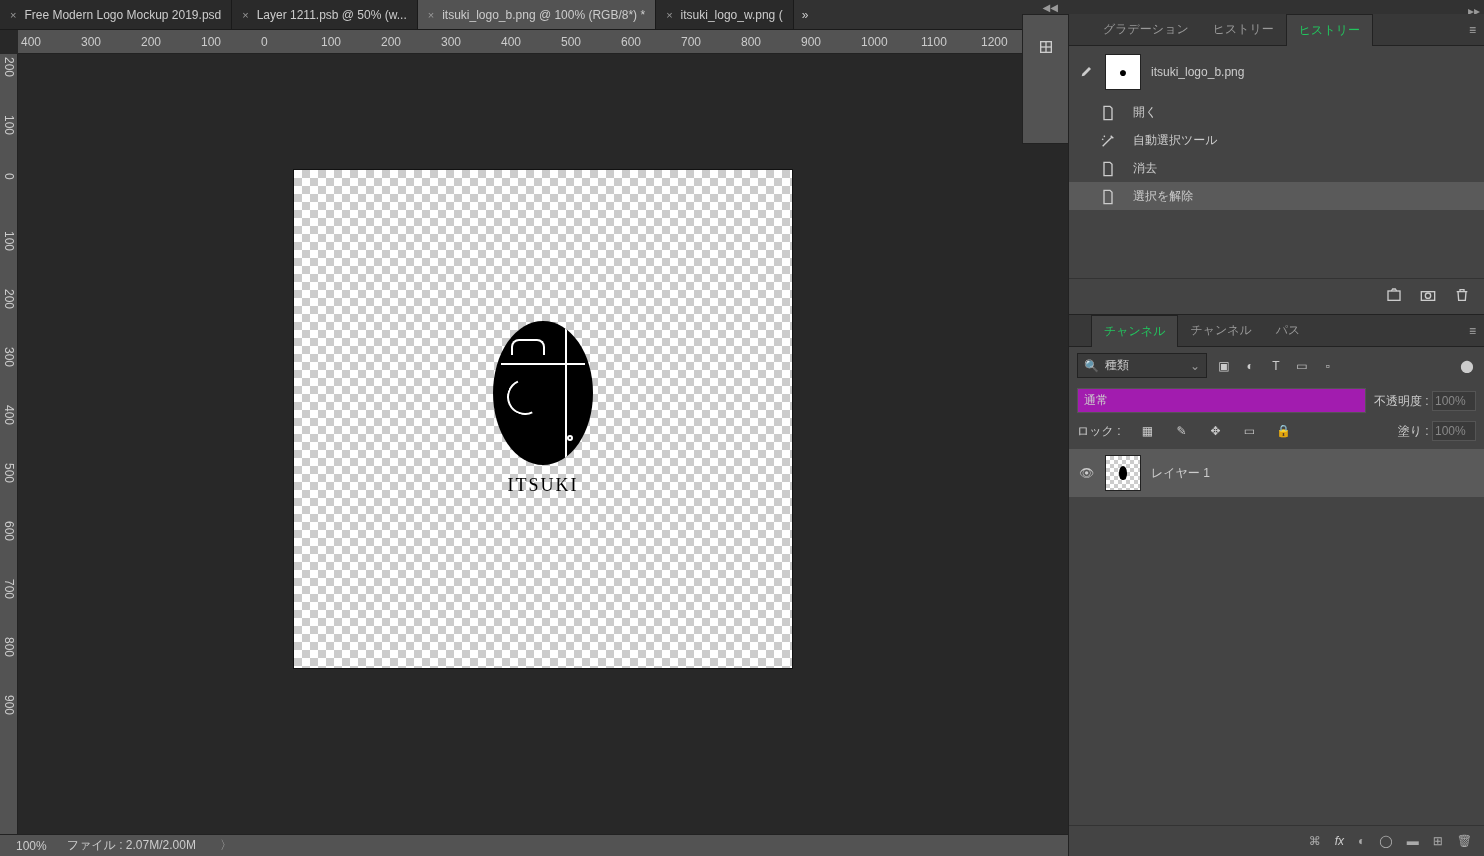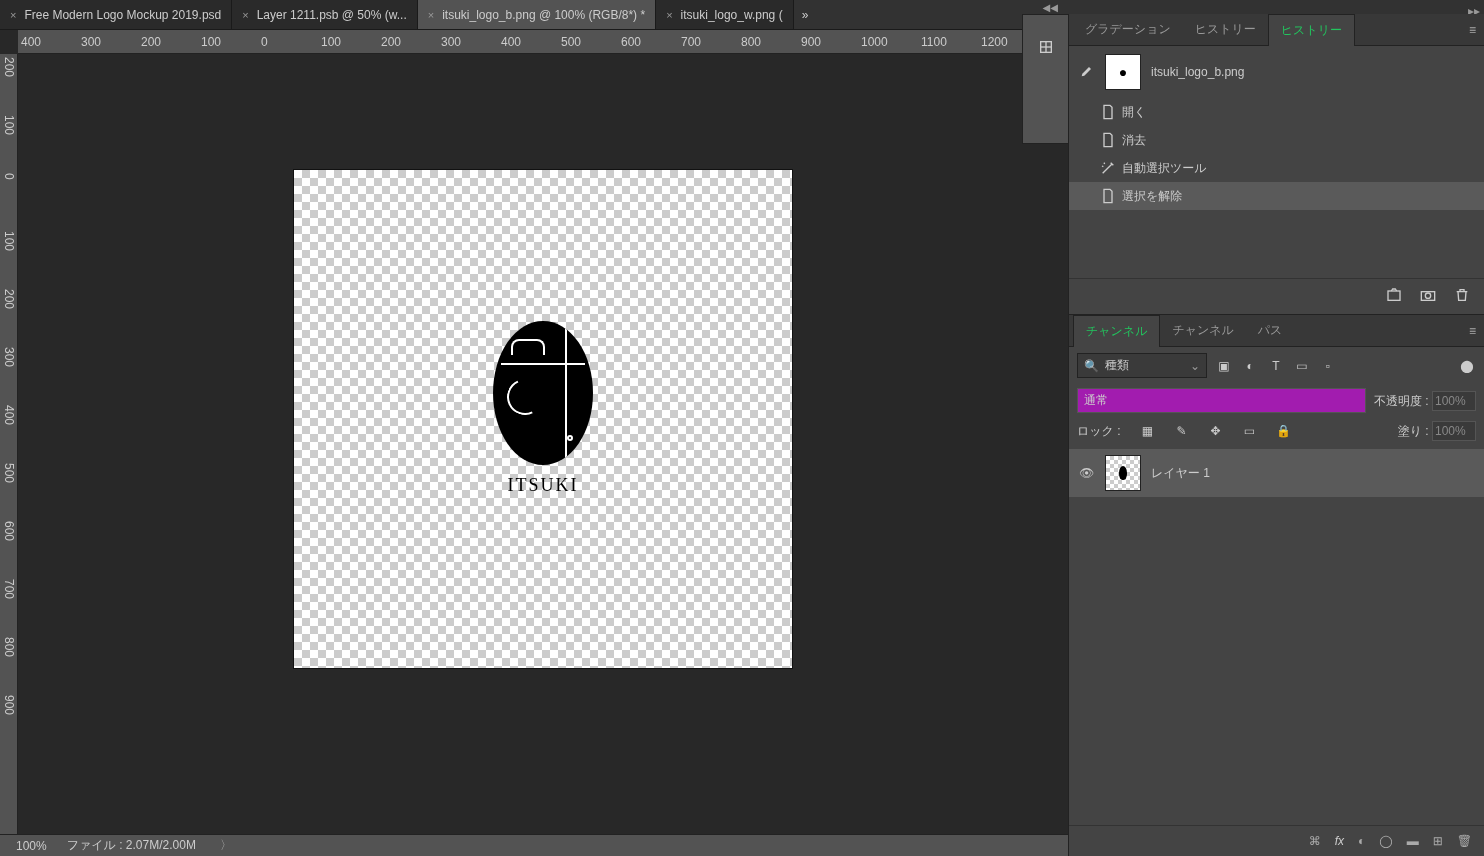--- a/index.html
+++ b/index.html
@@ -7,29 +7,29 @@
 .tabbar{height:30px;background:#323232;display:flex;align-items:stretch;border-bottom:1px solid #1a1a1a}
 .tab{display:flex;align-items:center;padding:0 10px;gap:8px;background:#2a2a2a;border-right:1px solid #1a1a1a;max-width:260px;min-width:0;white-space:nowrap;overflow:hidden;text-overflow:ellipsis;color:#aaa}
 .tab.active{background:#535353;color:#fff}
 .tab .x{font-size:11px;color:#999;flex:0 0 auto}
 .tab .lbl{overflow:hidden;text-overflow:ellipsis}
 .tabbar .more{display:flex;align-items:center;padding:0 8px;color:#ccc}
 .topright{position:absolute;right:4px;top:4px;display:flex;gap:6px;color:#999}
 .panels{position:absolute;right:0;top:14px;width:416px;height:calc(100% - 14px);background:#444;border-left:1px solid #222;display:flex;flex-direction:column}
 .leftdock{position:absolute;right:416px;top:14px;width:46px;height:130px;background:#535353;border:1px solid #222;border-right:none;display:flex;flex-direction:column;align-items:center;padding-top:22px;gap:16px}
 .leftdock .dockicon{width:20px;height:20px;display:flex;align-items:center;justify-content:center;color:#ccc}
-.panel-tabs{display:flex;align-items:center;height:32px;background:#383838;border-bottom:1px solid #222;padding-left:4px}
+.panel-tabs{display:flex;align-items:center;height:32px;background:#383838;border-bottom:1px solid #222;padding-left:22px}
 .ptab{padding:0 12px;height:32px;display:flex;align-items:center;color:#999}
 .ptab.active{background:#444;color:#22c55e;border-top:1px solid #222;border-left:1px solid #222;border-right:1px solid #222}
 .panel-menu{margin-left:auto;padding:0 8px;color:#aaa}
 .hist-head{display:flex;align-items:center;gap:10px;padding:8px 10px}
 .hist-thumb{width:36px;height:36px;background:#fff;display:flex;align-items:center;justify-content:center;border:1px solid #222}
 .hist-thumb span{font-size:14px;color:#000}
 .hist-rows{display:flex;flex-direction:column}
-.hist-row{display:flex;align-items:center;gap:5px;padding:6px 10px 6px 30px;height:28px}
+.hist-row{display:flex;gap:16px;padding:6px 10px 6px 30px;height:28px}
 .hist-row.sel{background:#5a5a5a}
 .hist-row .hicon{width:18px;height:18px;display:flex;align-items:center;justify-content:center;color:#ddd}
 .hist-foot{display:flex;gap:18px;justify-content:flex-end;padding:8px 14px;border-top:1px solid #333;margin-top:auto}
 .hist-foot .fi{color:#ccc}
 .history-area{height:300px;display:flex;flex-direction:column}
 .layers-area{flex:1;display:flex;flex-direction:column;border-top:1px solid #222}
 .layer-controls{padding:6px 8px;display:flex;align-items:center;gap:8px}
 .dropdown{background:#3a3a3a;border:1px solid #222;padding:3px 6px;display:flex;align-items:center;gap:6px;min-width:130px}
 .dropdown .dd{margin-left:auto;color:#999}
 .layer-controls .licon{color:#ccc;width:18px;text-align:center}
@@ -174,32 +174,32 @@
         <span class="hicon">
             <svg viewBox="0 0 24 24" fill="none" stroke="currentColor" stroke-width="2">
               <path d="M6 2h9l3 3v17H6z"></path>
             </svg>
           </span>
         <span>開く</span>
       </div>
       <div class="hist-row">
         <span class="hicon">
             <svg viewBox="0 0 24 24" fill="none" stroke="currentColor" stroke-width="2">
+              <path d="M4 20L18 6m-2-2l4 4M6 4l1 2M3 9l2 1"></path>
+            </svg>
+          </span>
+        <span>自動選択ツール</span>
+      </div>
+      <div class="hist-row">
+        <span class="hicon">
+            <svg viewBox="0 0 24 24" fill="none" stroke="currentColor" stroke-width="2">
               <path d="M6 2h9l3 3v17H6z"></path>
             </svg>
           </span>
         <span>消去</span>
-      </div>
-      <div class="hist-row">
-        <span class="hicon">
-            <svg viewBox="0 0 24 24" fill="none" stroke="currentColor" stroke-width="2">
-              <path d="M4 20L18 6m-2-2l4 4M6 4l1 2M3 9l2 1"></path>
-            </svg>
-          </span>
-        <span>自動選択ツール</span>
       </div>
       <div class="hist-row sel">
         <span class="hicon">
             <svg viewBox="0 0 24 24" fill="none" stroke="currentColor" stroke-width="2">
               <path d="M6 2h9l3 3v17H6z"></path>
             </svg>
           </span>
         <span>選択を解除</span>
       </div>
     </div>

